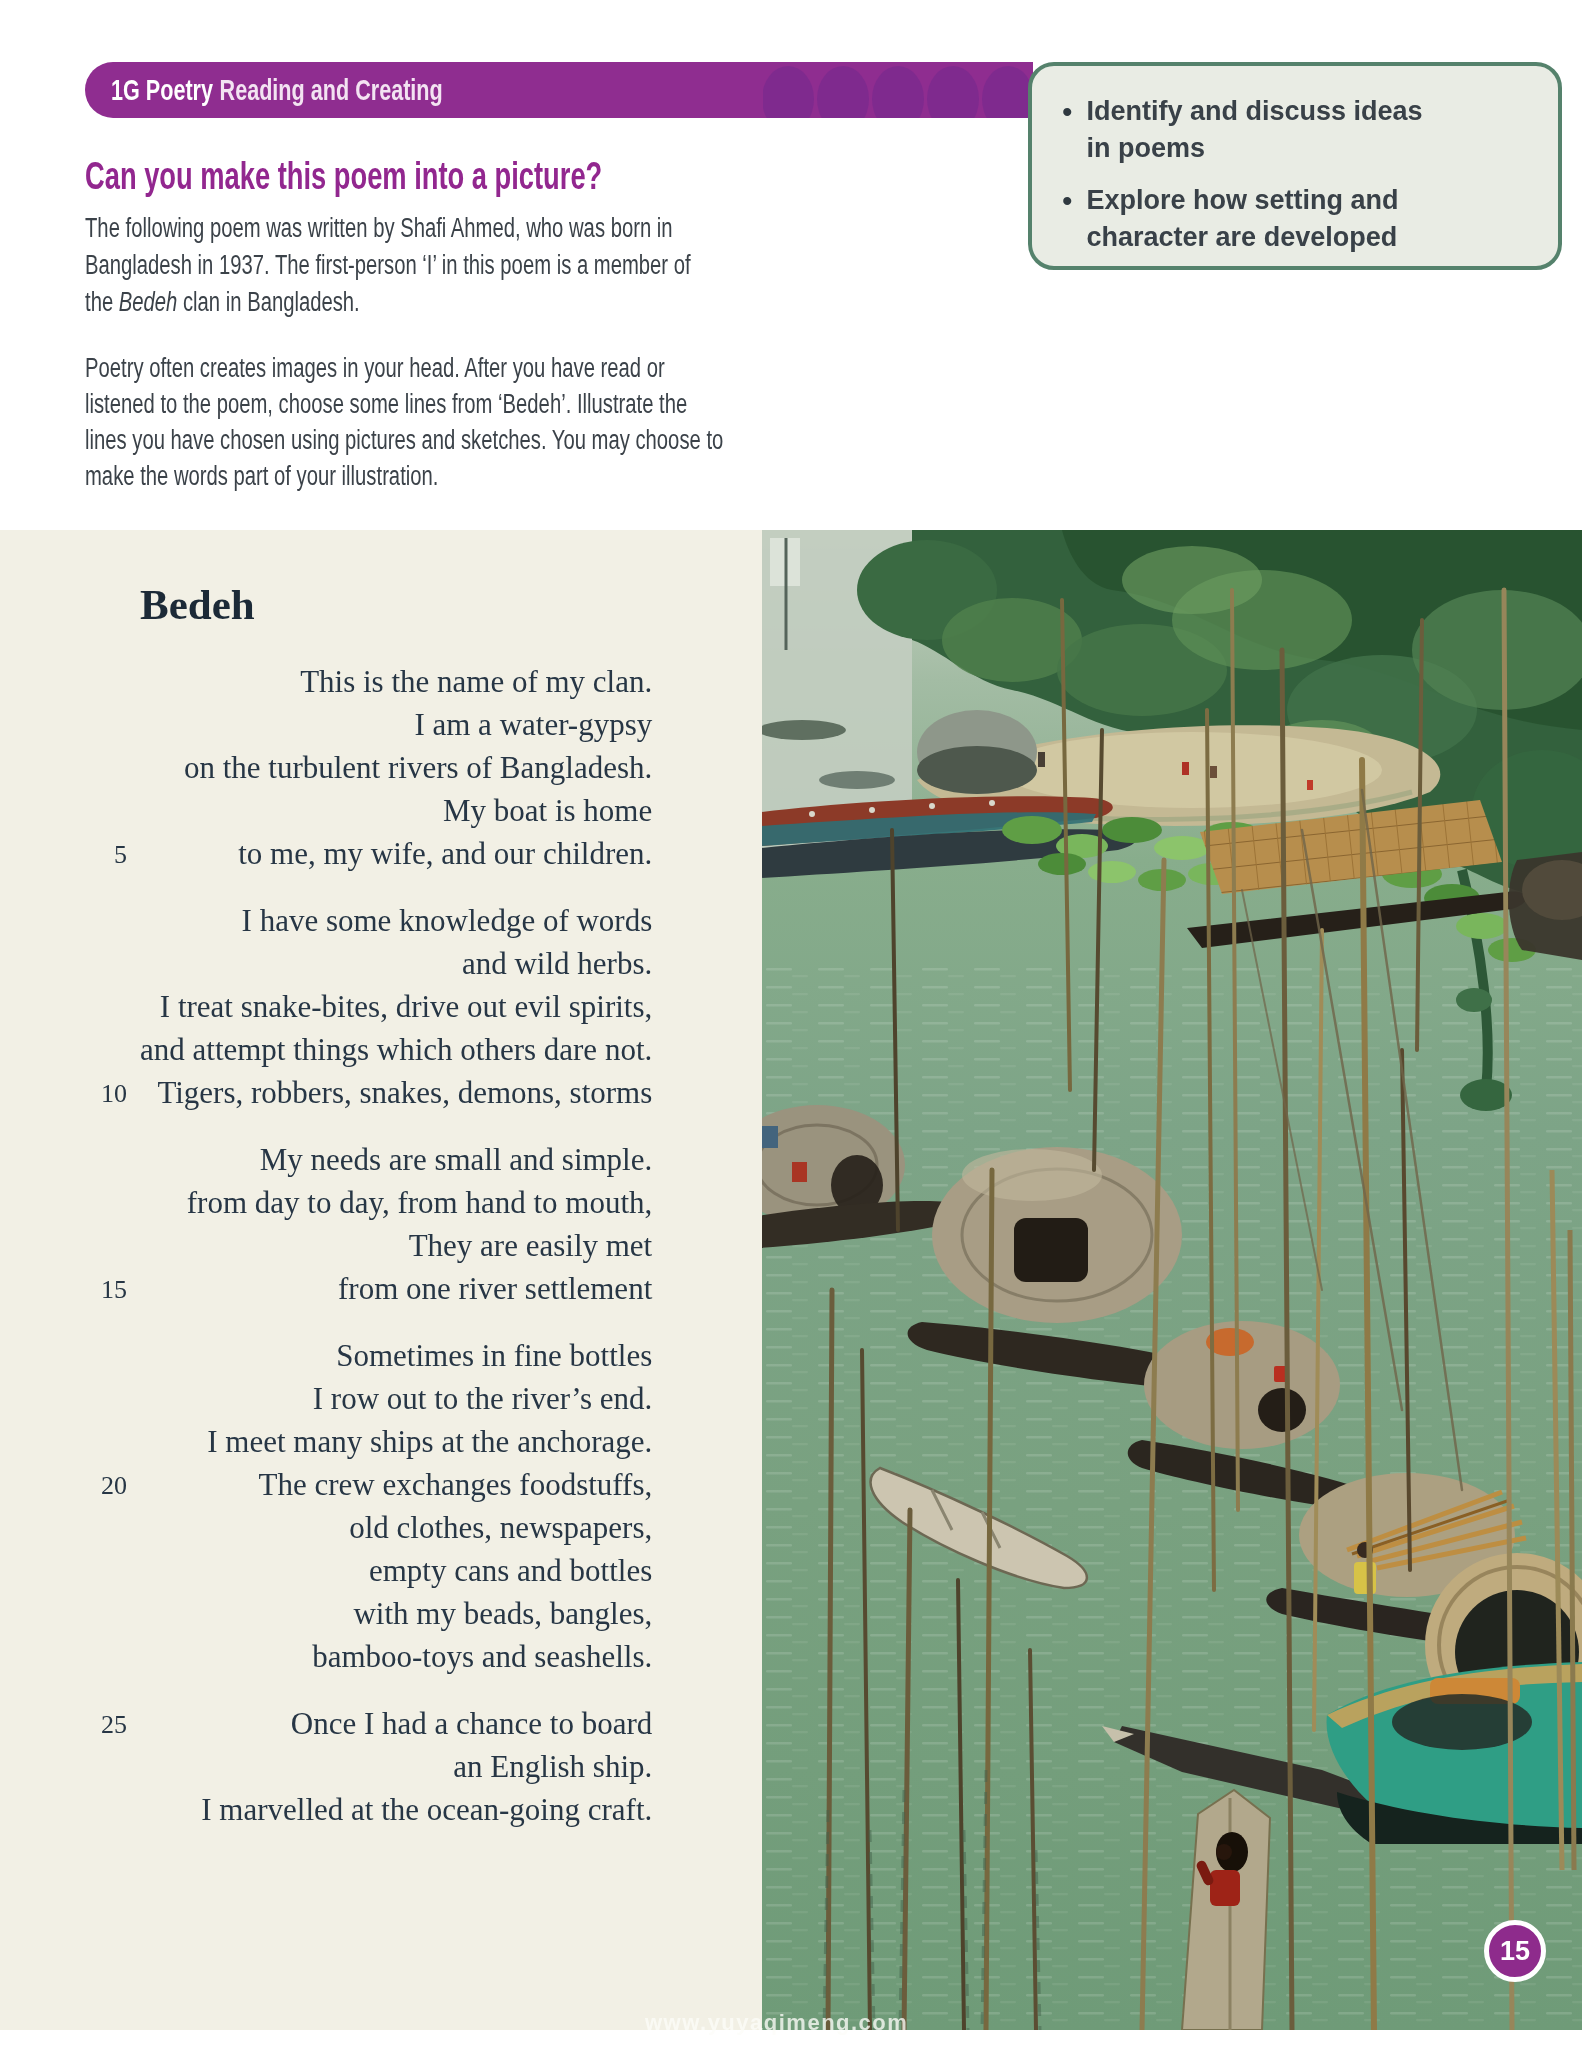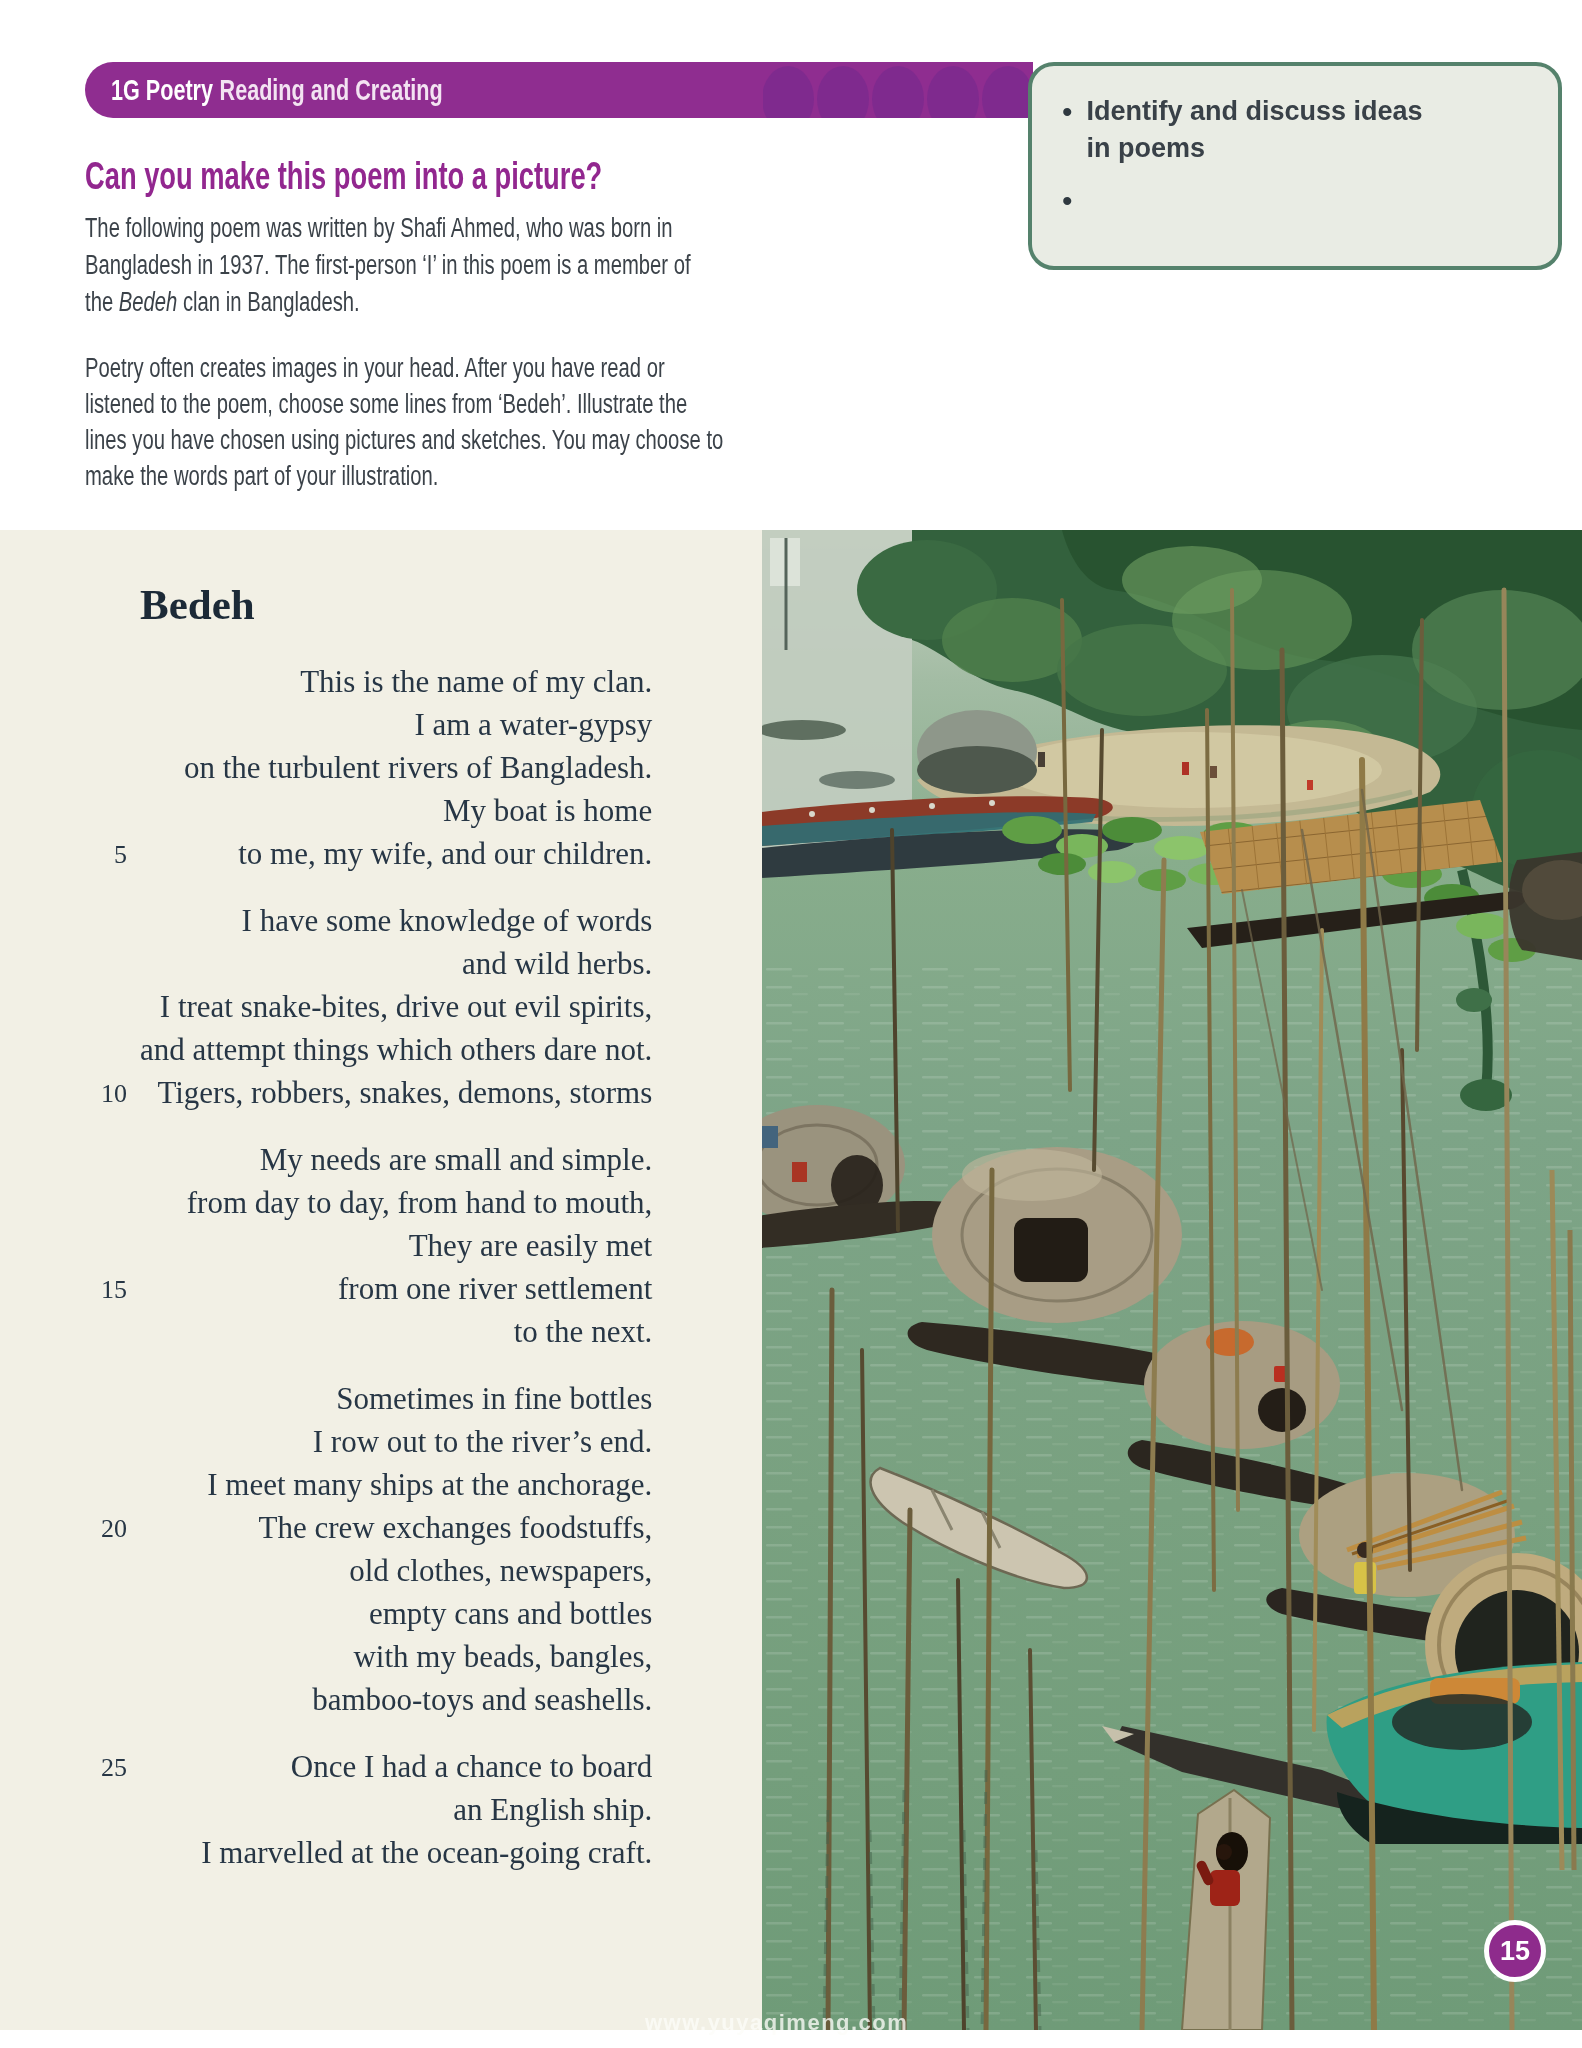--- a/index.html
+++ b/index.html
@@ -78,20 +78,24 @@
   <ul class="obj-list">
       <li class="obj-item">
         <span class="obj-bullet">•</span>
         <span class="obj-text">
           <div class="obj-line">Identify and discuss ideas</div>
           <div class="obj-line">in poems</div>
         </span>
       </li>
       <li class="obj-item">
         <span class="obj-bullet">•</span>
+        <span class="obj-text">
+          <div class="obj-line">Explore how setting and</div>
+          <div class="obj-line">character are developed</div>
+        </span>
       </li>
     </ul>
 </div>
 
 <div class="heading">Can you make this poem into a picture?</div>
 <div class="intro intro-p1">
     <div class="intro-line"><span>The following poem was written by Shafi Ahmed, who was born in</span></div>
     <div class="intro-line"><span>Bangladesh in 1937. The first-person ‘I’ in this poem is a member of</span></div>
     <div class="intro-line"><span>the </span><span class="it">Bedeh</span><span> clan in Bangladesh.</span></div>
   </div>
@@ -117,21 +121,20 @@
         <div class="pline"><span class="pnum"></span><span class="ptxt">and wild herbs.</span></div>
         <div class="pline"><span class="pnum"></span><span class="ptxt">I treat snake-bites, drive out evil spirits,</span></div>
         <div class="pline"><span class="pnum"></span><span class="ptxt">and attempt things which others dare not.</span></div>
         <div class="pline"><span class="pnum">10</span><span class="ptxt">Tigers, robbers, snakes, demons, storms</span></div>
       </div>
       <div class="stanza">
         <div class="pline"><span class="pnum"></span><span class="ptxt">My needs are small and simple.</span></div>
         <div class="pline"><span class="pnum"></span><span class="ptxt">from day to day, from hand to mouth,</span></div>
         <div class="pline"><span class="pnum"></span><span class="ptxt">They are easily met</span></div>
         <div class="pline"><span class="pnum">15</span><span class="ptxt">from one river settlement</span></div>
-        <div class="pline"><span class="pnum"></span><span class="ptxt">to the next.</span></div>
       </div>
       <div class="stanza">
         <div class="pline"><span class="pnum"></span><span class="ptxt">Sometimes in fine bottles</span></div>
         <div class="pline"><span class="pnum"></span><span class="ptxt">I row out to the river’s end.</span></div>
         <div class="pline"><span class="pnum"></span><span class="ptxt">I meet many ships at the anchorage.</span></div>
         <div class="pline"><span class="pnum">20</span><span class="ptxt">The crew exchanges foodstuffs,</span></div>
         <div class="pline"><span class="pnum"></span><span class="ptxt">old clothes, newspapers,</span></div>
         <div class="pline"><span class="pnum"></span><span class="ptxt">empty cans and bottles</span></div>
         <div class="pline"><span class="pnum"></span><span class="ptxt">with my beads, bangles,</span></div>
         <div class="pline"><span class="pnum"></span><span class="ptxt">bamboo-toys and seashells.</span></div>

